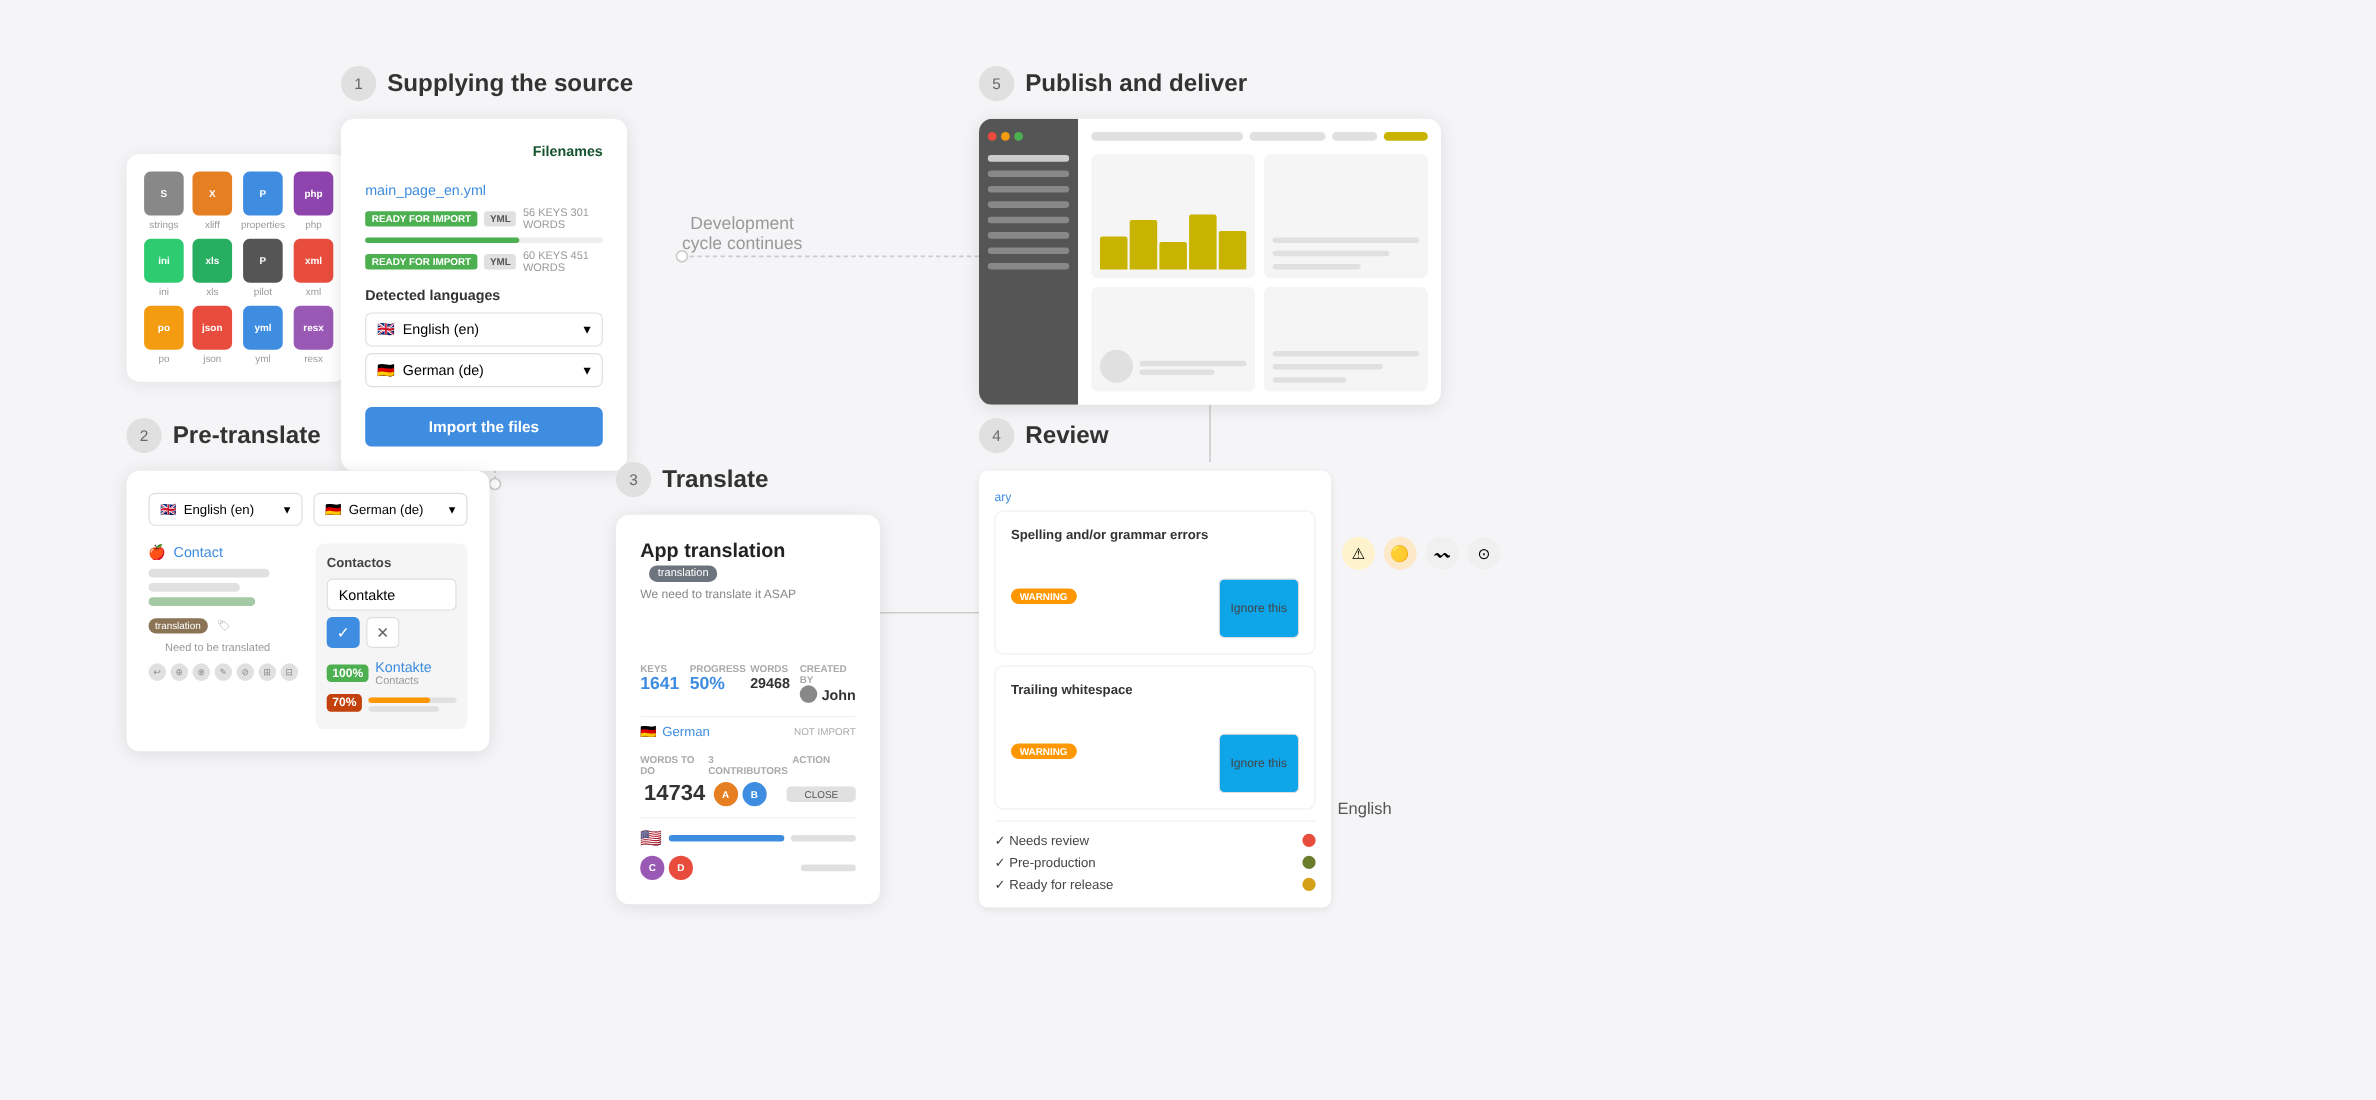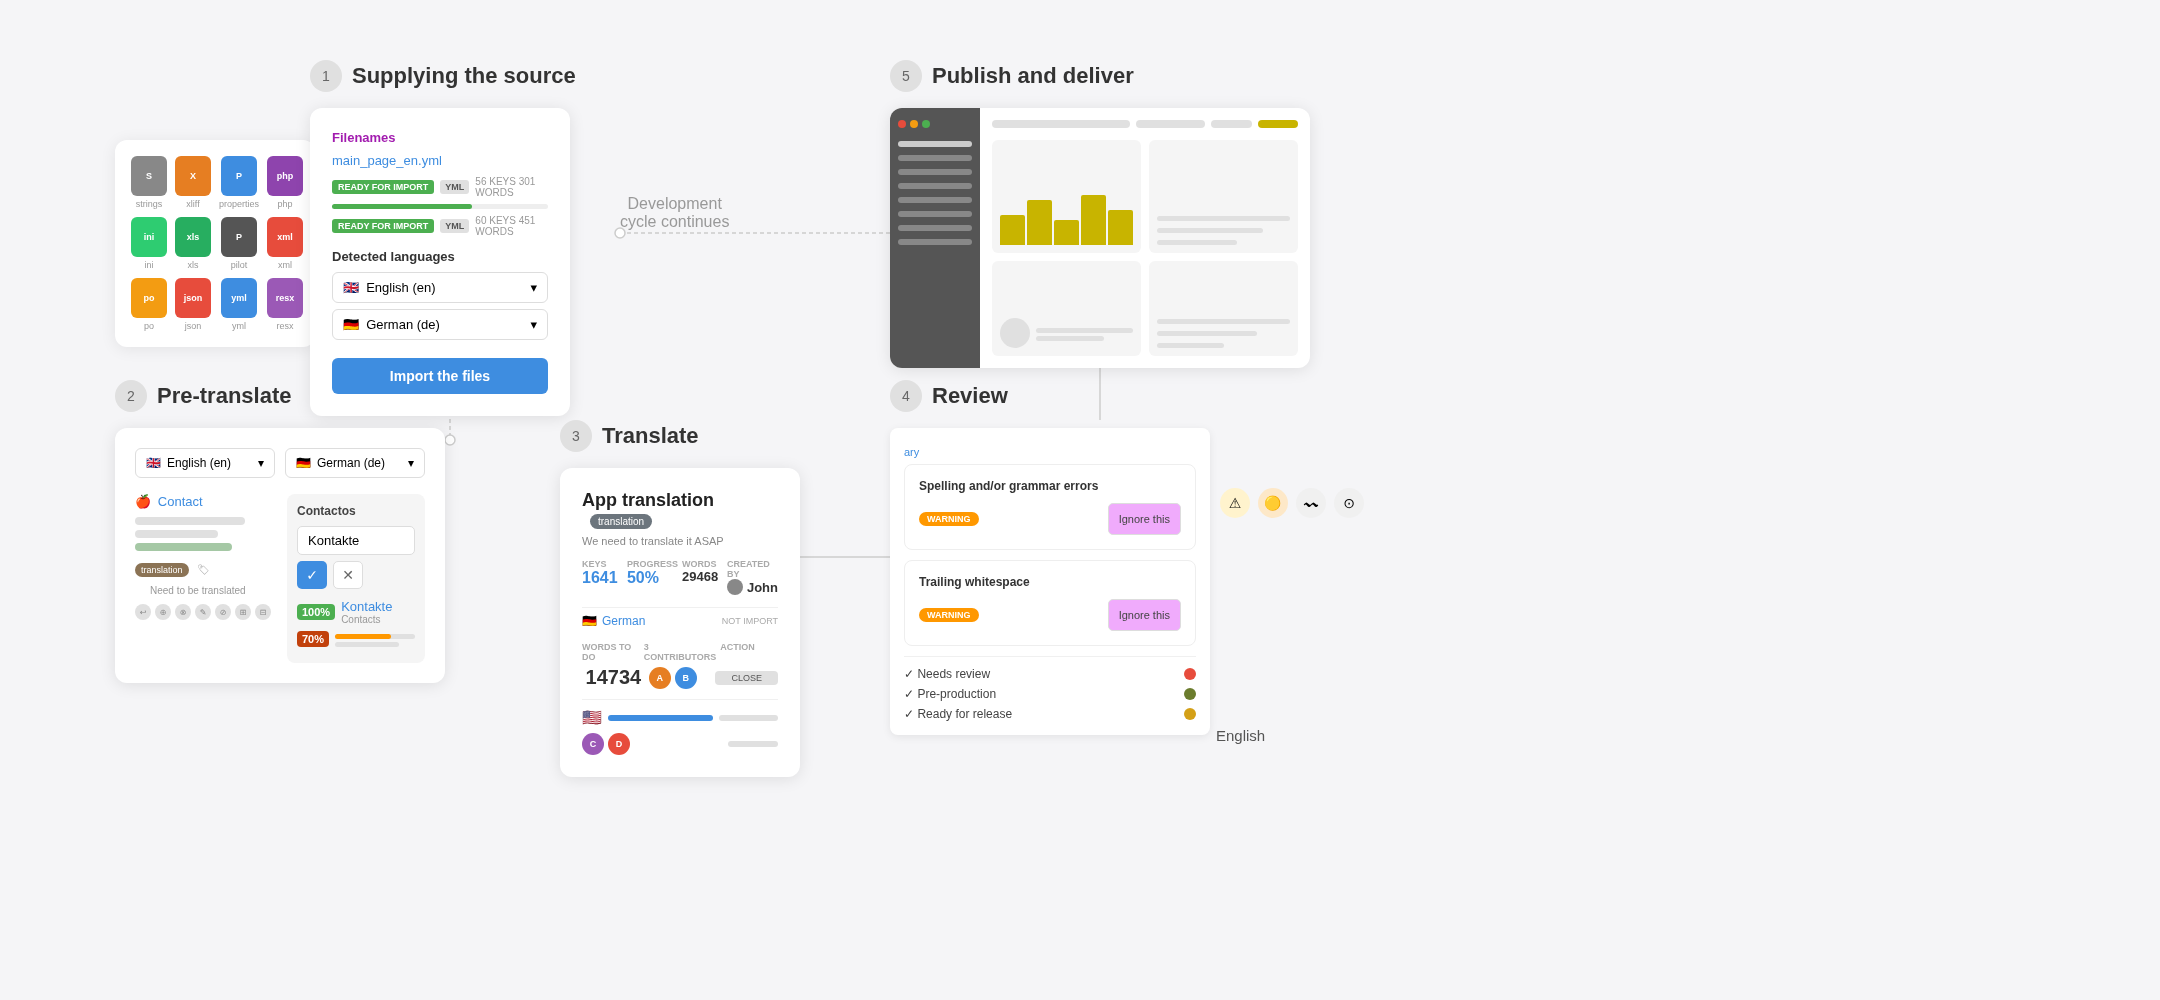--- a/index.html
+++ b/index.html
@@ -58,22 +58,23 @@
       background: white;
       border-radius: 12px;
       box-shadow: 0 2px 16px rgba(0,0,0,0.10);
       padding: 22px 22px 22px 22px;
       width: 260px;
     }
 
     .filenames-label {
       font-size: 13px;
       font-weight: 600;
-      color: #a21caf;
-      margin-bottom: 8px;
+      color: #14532d;
+      margin-bottom: 20px;
+      text-align: right;
     }
 
     .filename-link {
       color: #3e8de0;
       font-size: 13px;
       margin-bottom: 8px;
       display: block;
     }
 
     .file-row {
@@ -426,20 +427,21 @@
     .stat-item {
       display: flex;
       flex-direction: column;
     }
 
     .stat-label {
       font-size: 9px;
       color: #aaa;
       font-weight: 600;
       text-transform: uppercase;
+      margin-top: 44px;
     }
 
     .stat-value {
       font-size: 16px;
       font-weight: 700;
       color: #3e8de0;
     }
 
     .stat-value-sm {
       font-size: 13px;
@@ -545,27 +547,28 @@
     .warning-badge {
       background: #FF9800;
       color: white;
       font-size: 9px;
       padding: 2px 8px;
       border-radius: 10px;
       font-weight: 700;
     }
 
     .ignore-btn {
-      background: #f0abfc;
+      background: #0ea5e9;
       border: 1px solid #ddd;
       border-radius: 5px;
       font-size: 11px;
-      padding: 9px 10px;
+      padding: 20px 10px;
       cursor: pointer;
       color: #444;
+      margin-top: 23px;
     }
 
     .review-icons-row {
       display: flex;
       gap: 8px;
       align-items: center;
       margin-bottom: 16px;
     }
 
     .review-icon {

